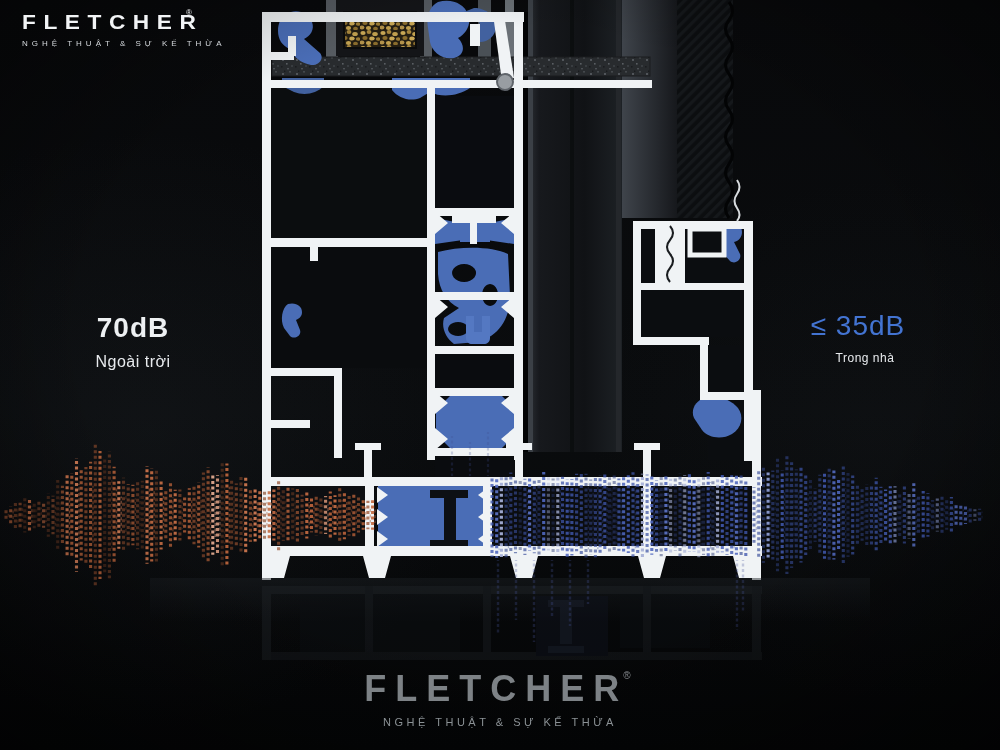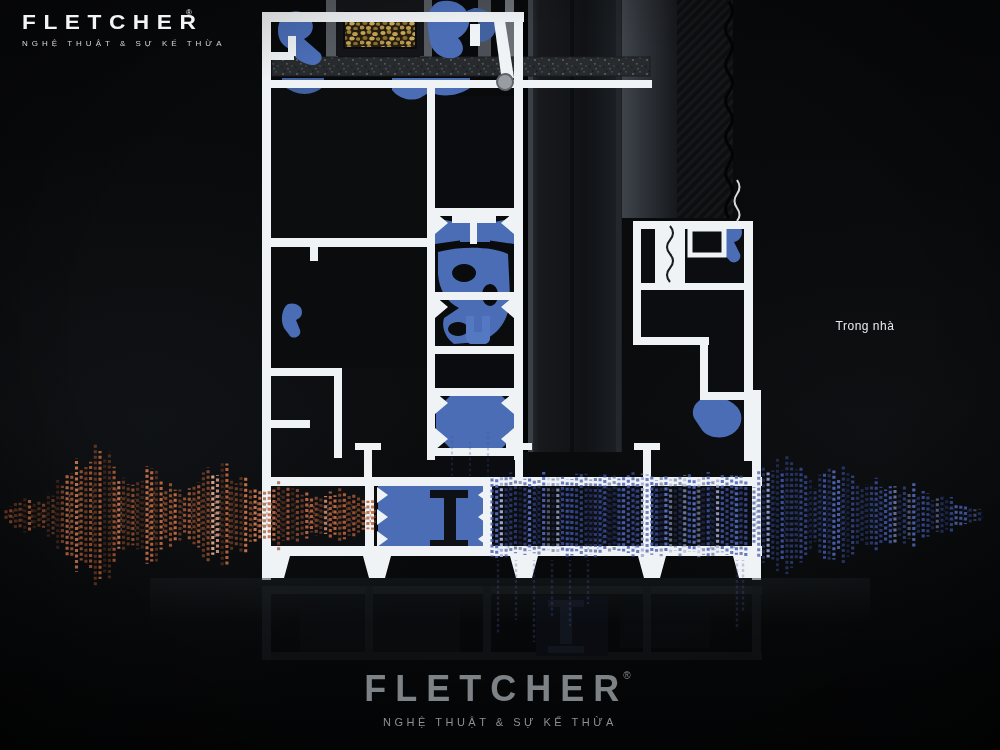--- a/index.html
+++ b/index.html
@@ -569,22 +569,27 @@
       </g>
 
     <rect width="1000" height="750" fill="url(#vig)"></rect>
   </svg>
 
   <header class="logo-top">
     <div><span class="name">FLETCHER</span><span class="reg">®</span></div>
     <div class="tag">NGHỆ THUẬT &amp; SỰ KẾ THỪA</div>
   </header>
 
+  <div class="label label-left">
+    <div class="db">70dB</div>
+    <div class="cap">Ngoài trời</div>
+  </div>
 
   <div class="label label-right">
+    <div class="db blue">≤ 35dB</div>
     <div class="cap">Trong nhà</div>
   </div>
 
   <footer class="logo-bottom">
     <div><span class="name">FLETCHER</span><span class="reg">®</span></div>
     <div class="tag">NGHỆ THUẬT &amp; SỰ KẾ THỪA</div>
   </footer>
 </div>
 
 </body></html>

